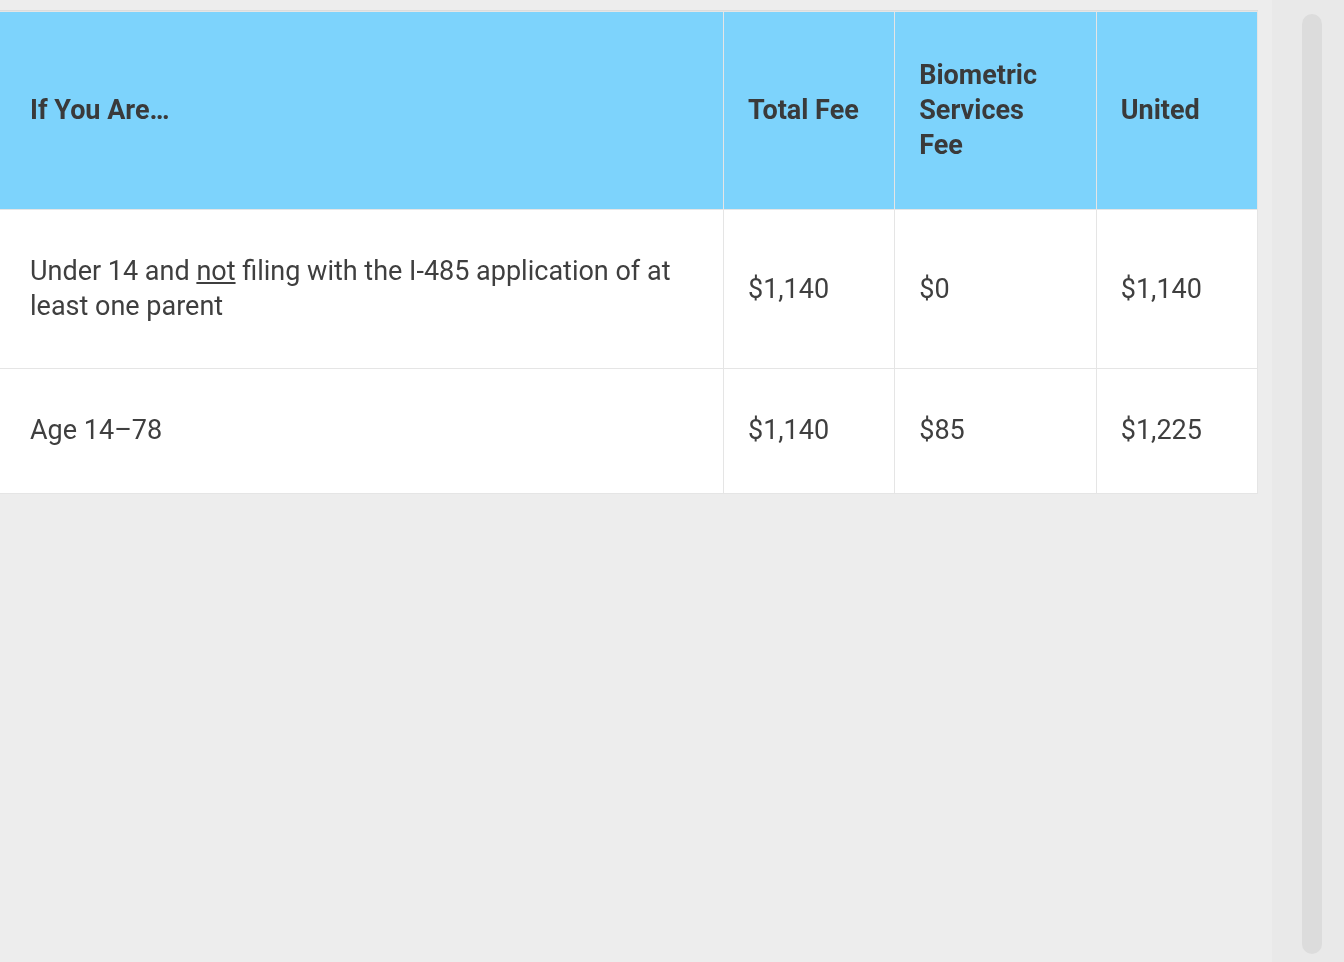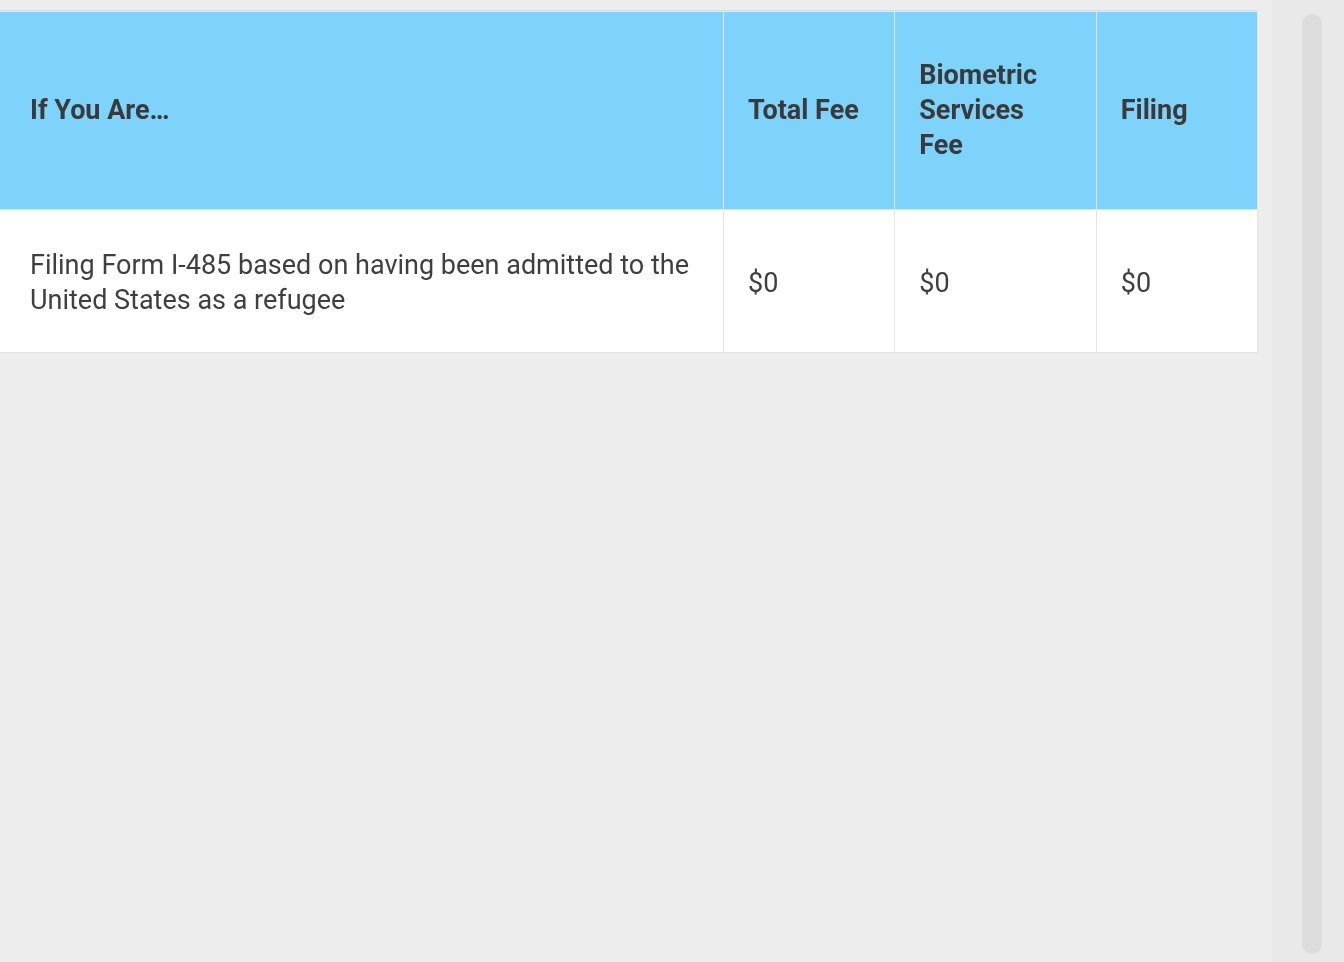--- a/index.html
+++ b/index.html
@@ -91,31 +91,39 @@
         <col class="col-if">
         <col class="col-form">
         <col class="col-bio">
         <col class="col-tot">
       </colgroup>
       <thead>
         <tr>
           <th>If You Are…</th>
           <th>Total Fee</th>
           <th>Biometric Services Fee</th>
-          <th>Filing</th>
+          <th>United</th>
         </tr>
       </thead>
       <tbody>
-        <tr class="last-row">
+        <tr>
           <td>
-            <span>Filing Form I-485 based on having been admitted to the United States as a refugee</span><span class="u"></span><span></span>
+            <span>Under 14 and </span><span class="u">not</span><span> filing with the I-485 application of at least one parent</span>
           </td>
+          <td>$1,140</td>
           <td>$0</td>
-          <td>$0</td>
-          <td>$0</td>
+          <td>$1,140</td>
+        </tr>
+        <tr>
+          <td>
+            <span>Age 14–78</span><span class="u"></span><span></span>
+          </td>
+          <td>$1,140</td>
+          <td>$85</td>
+          <td>$1,225</td>
         </tr>
       </tbody>
     </table>
   </div>
 
   <div class="scroll-track">
     <div class="scroll-thumb"></div>
   </div>
 
 </div>

